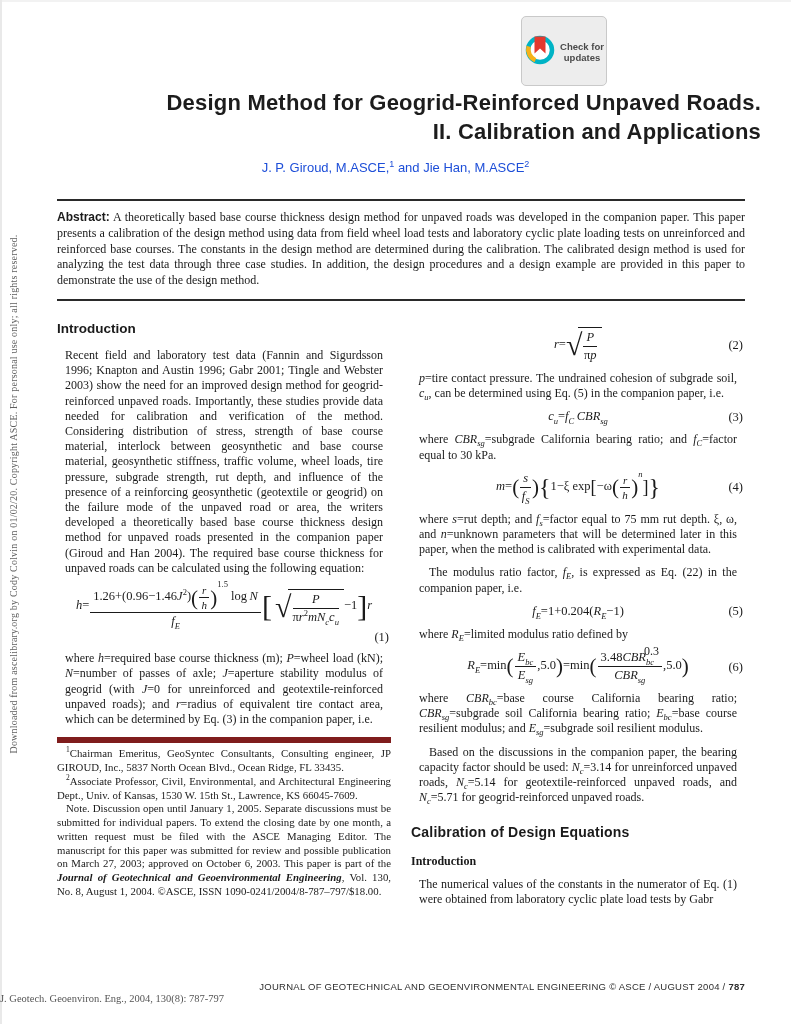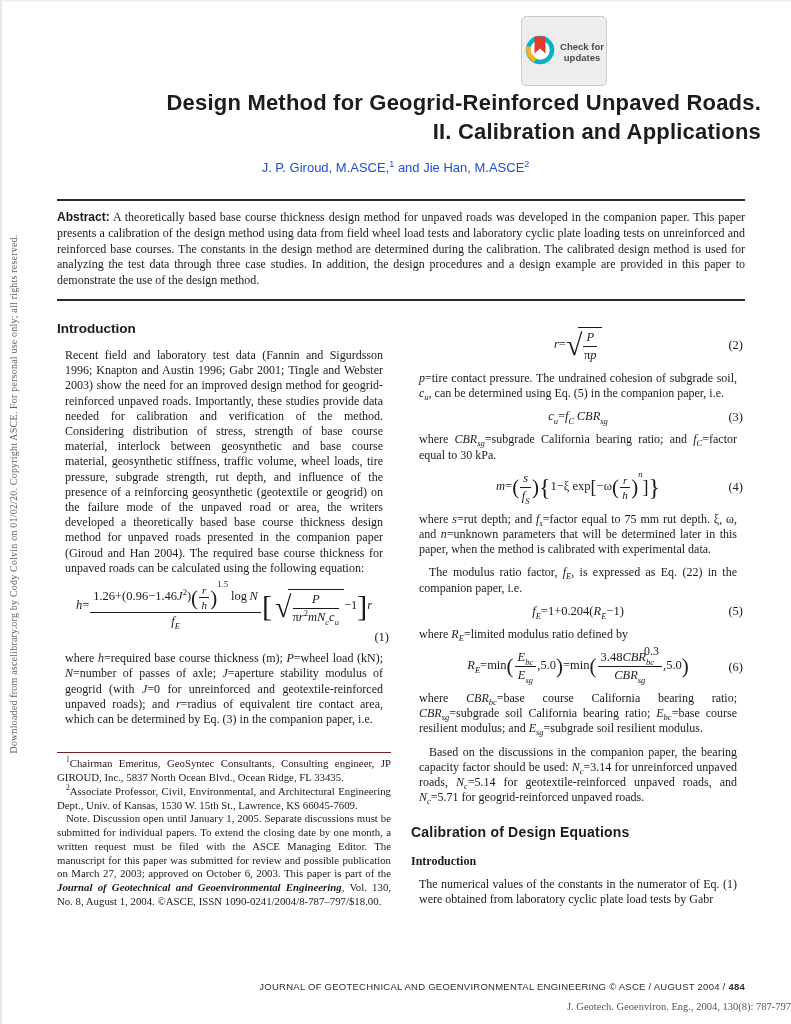--- a/index.html
+++ b/index.html
@@ -94,33 +94,33 @@
   .rad{display:inline-block;vertical-align:middle;border-top:1.2px solid #1a1a1a;margin-left:-4px;padding:2px 4px 0;}
   .bp{font-size:21px;vertical-align:middle;line-height:0;}
   .bk{font-size:18px;vertical-align:middle;line-height:0;}
   .bc{font-size:24px;vertical-align:middle;line-height:0;}
   .bb{font-size:30px;vertical-align:middle;line-height:0;font-weight:300;}
   sub,sup{line-height:0;font-size:8.5px;}
   .exp{font-size:8.5px;vertical-align:13px;}
   .exp6{font-size:12px;vertical-align:6px;margin-left:-10px;margin-top:36px;}
   
   .footnotes{
-    margin-top:25px;border-top:1px solid #7f1d1d;padding-top:4px;
+    margin-top:10px;border-top:6px solid #7f1d1d;padding-top:4px;
     font-size:10.8px;line-height:13.8px;text-align:justify;
   }
   .footnotes p{margin:0;text-indent:9px;}
   .footnotes sup{font-size:7.5px;}
   
   .page-footer{
     position:absolute;right:46px;bottom:32px;
     font:9.5px "Liberation Sans", sans-serif;color:#2e2e2e;letter-spacing:.25px;
   }
   .page-footer b{font-weight:bold;}
   .citation{
-    position:absolute;left:0;right:0;bottom:12px;text-align:right;
+    position:absolute;left:0;right:0;bottom:20px;text-align:left;
     font:10.5px "Liberation Serif", serif;color:#555;
   }
 </style>
 </head>
 <body>
 
 <div class="page">
 
   <div class="watermark">Downloaded from ascelibrary.org by Cody Colvin on 01/02/20. Copyright ASCE. For personal use only; all rights reserved.</div>
 
@@ -200,17 +200,17 @@
 
       <p>where <i>CBR</i><sub><i>bc</i></sub>=base course California bearing ratio; <i>CBR</i><sub><i>sg</i></sub>=subgrade soil California bearing ratio; <i>E</i><sub><i>bc</i></sub>=base course resilient modulus; and <i>E</i><sub><i>sg</i></sub>=subgrade soil resilient modulus.</p>
       <p class="ind">Based on the discussions in the companion paper, the bearing capacity factor should be used: <i>N</i><sub><i>c</i></sub>=3.14 for unreinforced unpaved roads, <i>N</i><sub><i>c</i></sub>=5.14 for geotextile-reinforced unpaved roads, and <i>N</i><sub><i>c</i></sub>=5.71 for geogrid-reinforced unpaved roads.</p>
 
       <h3 class="sec">Calibration of Design Equations</h3>
       <h5 class="subsub">Introduction</h5>
       <p>The numerical values of the constants in the numerator of Eq. (1) were obtained from laboratory cyclic plate load tests by Gabr</p>
     </div>
   </div>
 
-  <div class="page-footer"><span>JOURNAL OF GEOTECHNICAL AND GEOENVIRONMENTAL ENGINEERING © ASCE / AUGUST 2004 / </span><b>484</b></div>
+  <div class="page-footer"><span>JOURNAL OF GEOTECHNICAL AND GEOENVIRONMENTAL ENGINEERING © ASCE / AUGUST 2004 / </span><b>787</b></div>
 
   <div class="citation">J. Geotech. Geoenviron. Eng., 2004, 130(8): 787-797</div>
 
 </div>
 
 </body></html>

